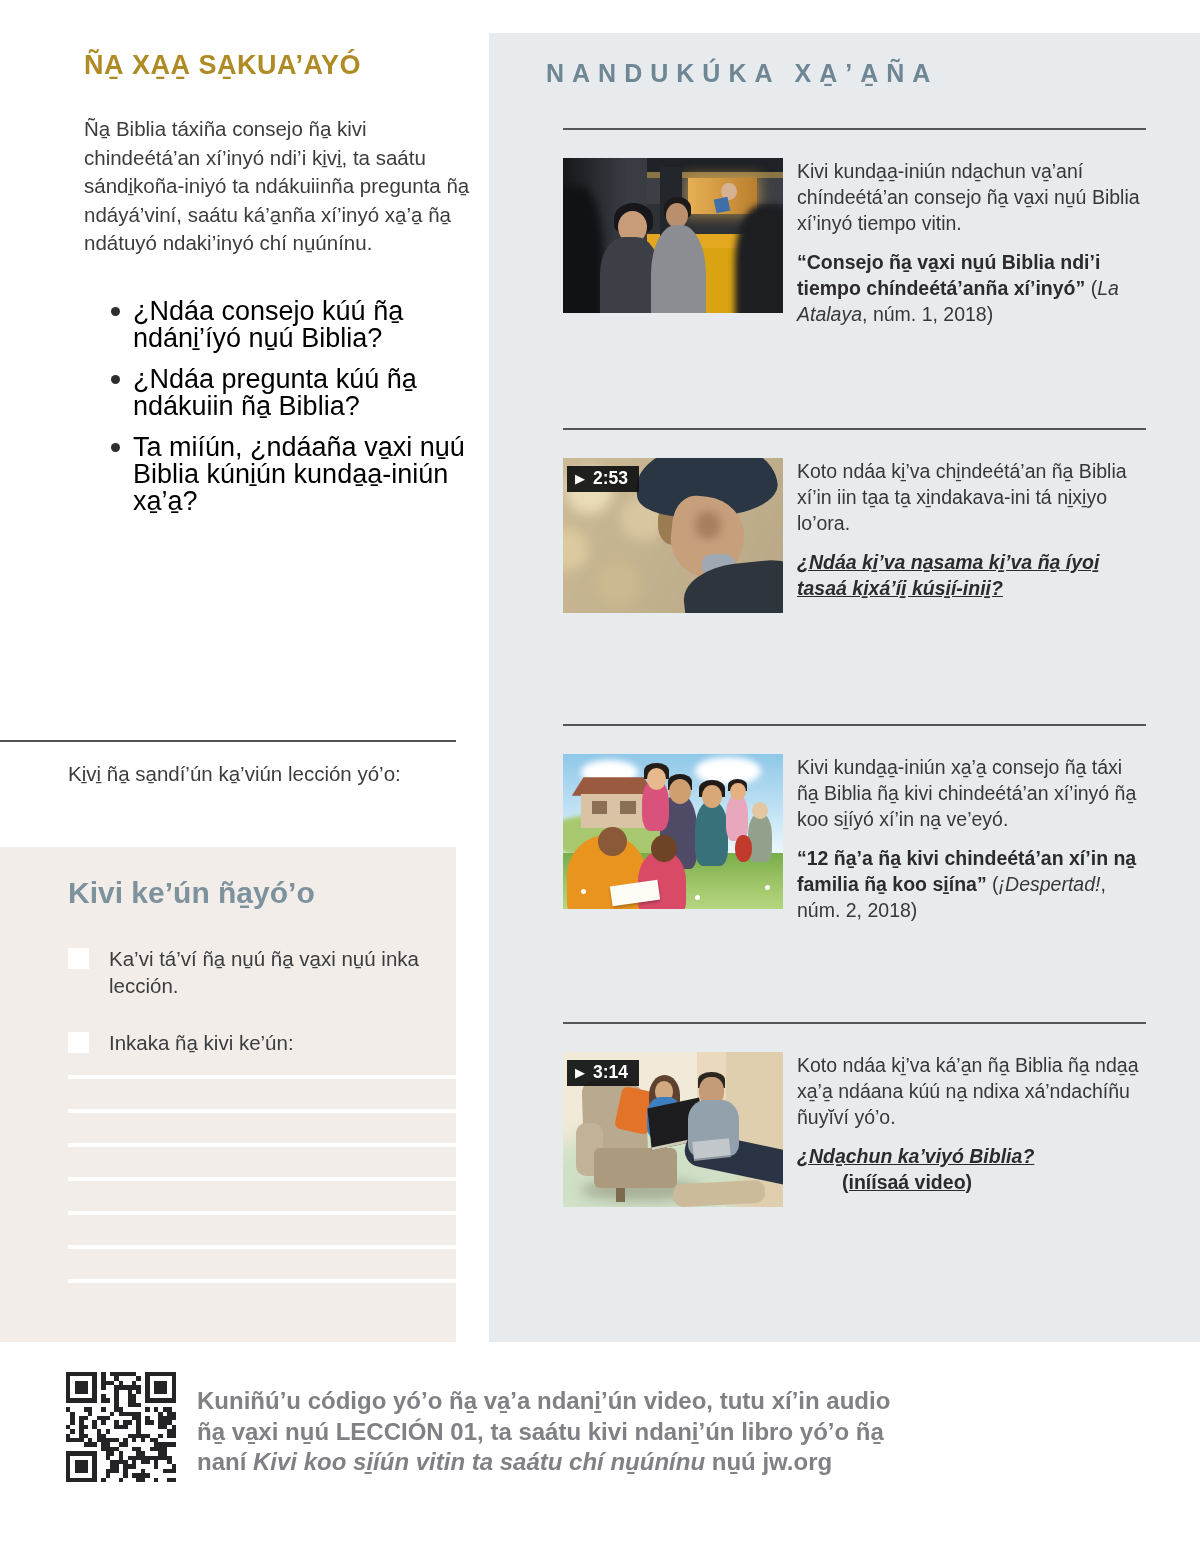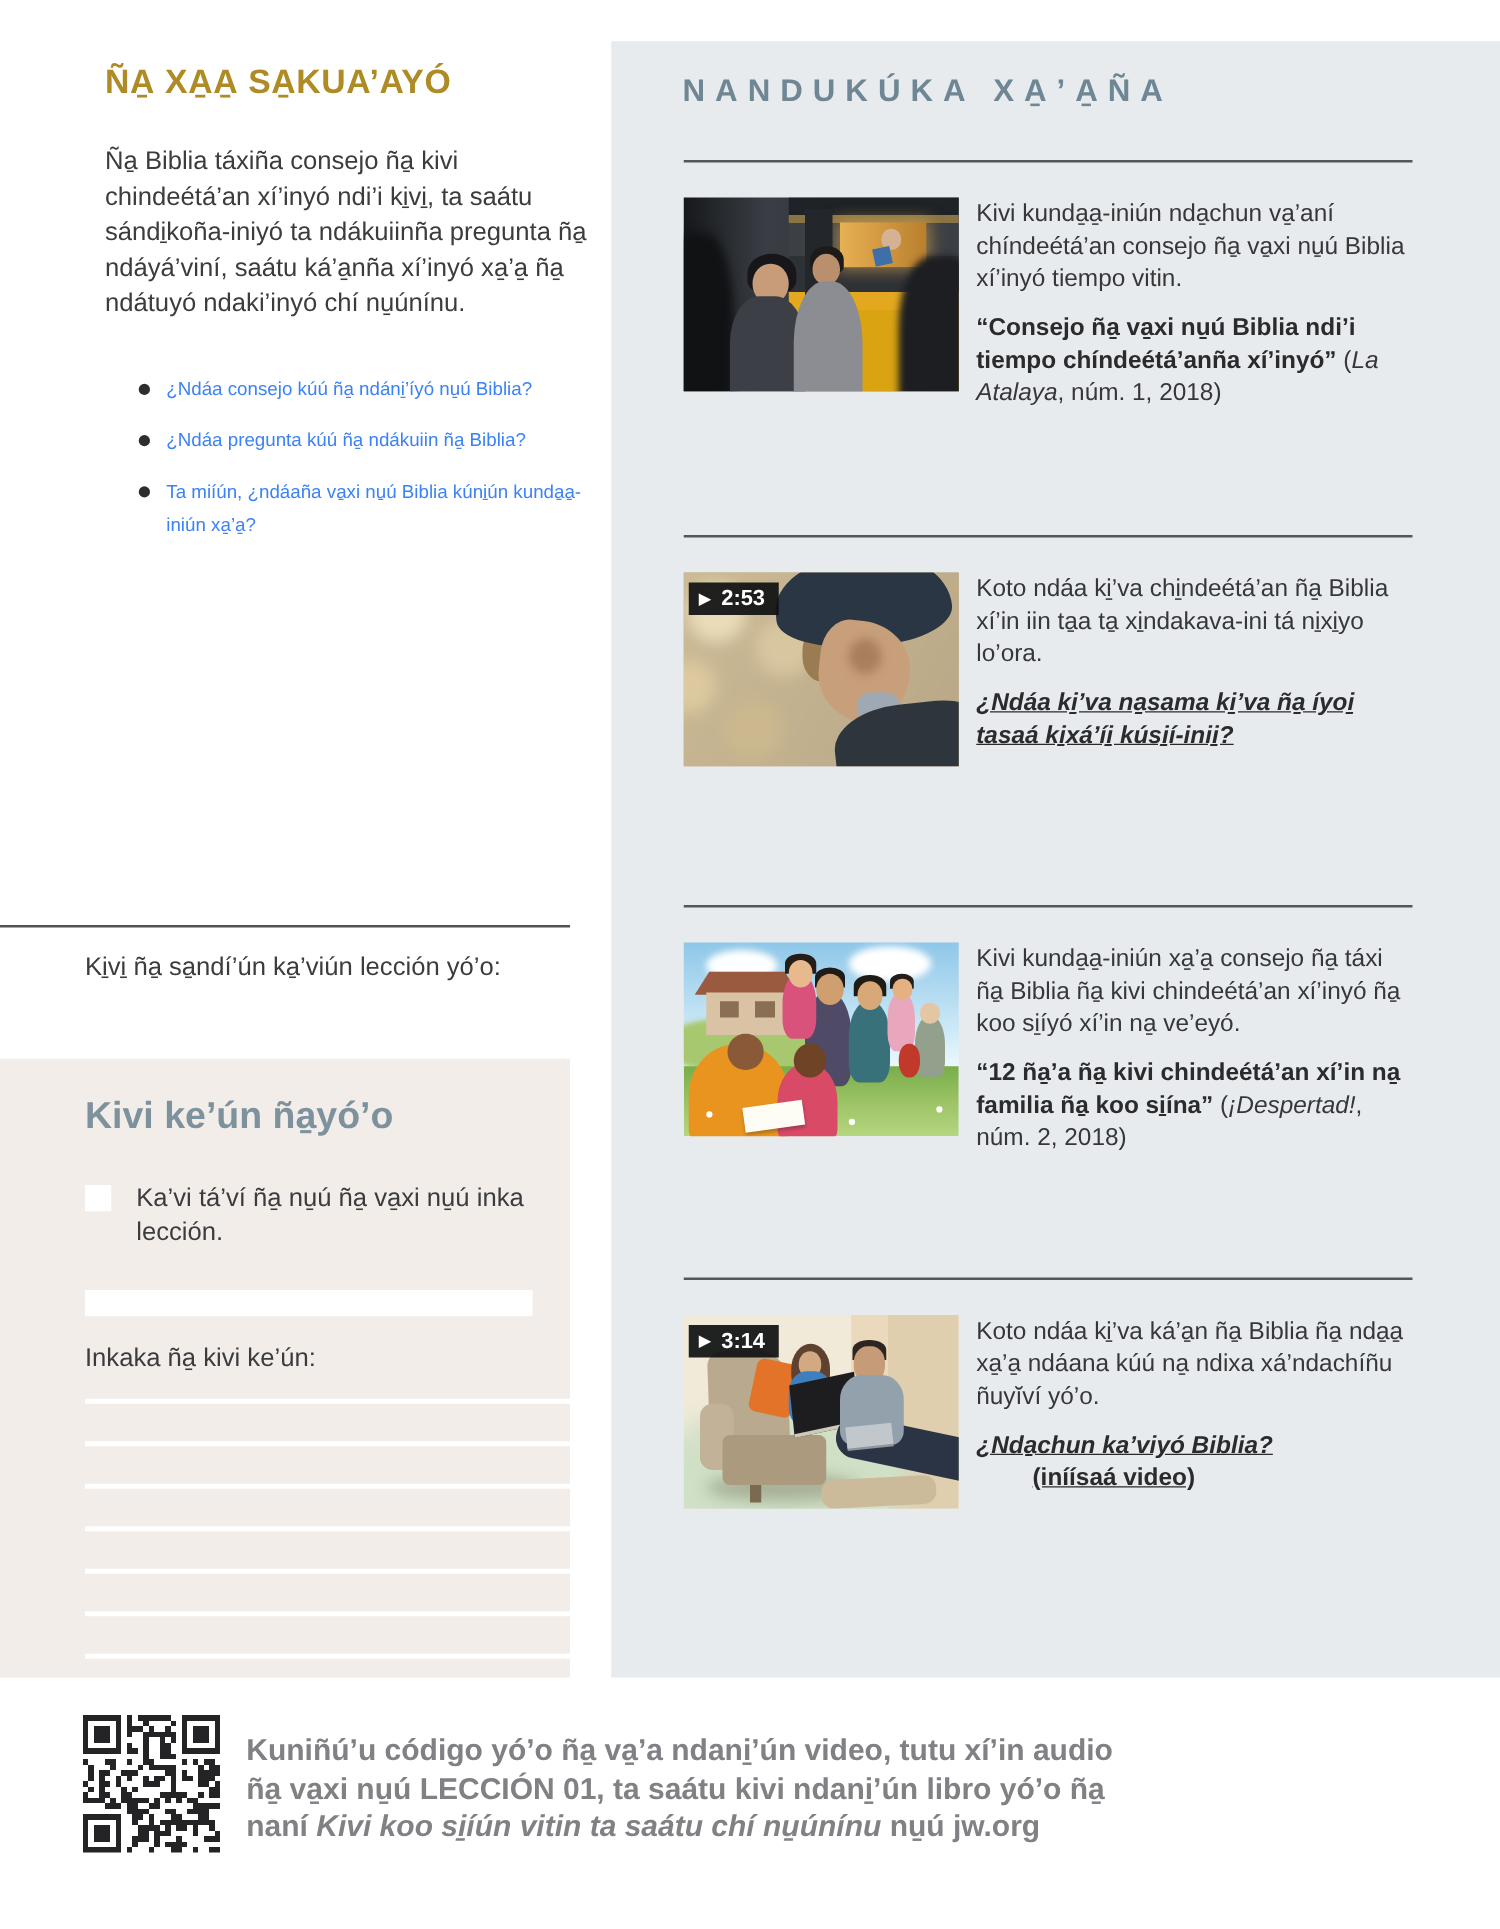--- a/index.html
+++ b/index.html
@@ -8,37 +8,37 @@
   i{font-style:normal}
   .art i{display:block;position:absolute;}
 
   
   .leftcol{position:absolute;left:84px;top:50px;width:392px;}
   .gold-title{margin:0;font-size:27px;font-weight:700;letter-spacing:.5px;color:#af8b25;}
   .intro{margin:34px 0 0;font-size:20.5px;line-height:28.5px;color:#3c3c3e;}
   .teal-h{margin:0;font-size:30px;line-height:36px;font-weight:700;color:#7e929e;}
   .discuss-h{margin-top:48px;}
   .qlist{list-style:none;margin:40px 0 0;padding:0;}
-  .qlist li{position:relative;padding-left:49px;font-size:15px;line-height:27px;margin-bottom:14px;color:#3b82f6;}
+  .qlist li{position:relative;padding-left:49px;font-size:27px;line-height:27px;margin-bottom:14px;color:#000000;}
   .qdot{position:absolute;left:27px;top:9px;width:9px;height:9px;border-radius:50%;background:#2e2e30;}
   .left-rule{position:absolute;left:0;top:740px;width:456px;height:2px;background:#515256;}
   .completion{position:absolute;left:68px;top:760px;width:392px;margin:0;font-size:20.5px;line-height:27px;color:#3c3c3e;}
 
   .goals{position:absolute;left:0;top:847px;width:456px;height:495px;background:#f2ede9;box-sizing:border-box;padding:28px 0 0 68px;}
   .goals h2{margin:0 0 34px;}
   .goal{display:flex;gap:20px;margin-bottom:30px;padding-right:30px;}
   .checkbox{flex:0 0 21px;height:21px;background:#fff;margin-top:3px;}
   .goal span.txt{font-size:20.5px;line-height:27px;color:#3c3c3e;}
-  .goal:nth-of-type(2){margin-bottom:19px;flex-direction:column;}
+  .goal:nth-of-type(2){margin-bottom:19px;}
   .wline{height:4px;background:#fff;margin-bottom:30px;width:388px;}
 
   
   .panel{position:absolute;left:489px;top:33px;width:711px;height:1309px;background:#e8ebee;}
   .panel-heading{position:absolute;left:57px;top:26px;margin:0;font-size:25px;font-weight:700;letter-spacing:8px;color:#6f8694;}
-  .item{position:absolute;left:58px;width:583px;border-top:2px solid #55565a;}
+  .item{position:absolute;left:74px;width:583px;border-top:2px solid #55565a;}
   .item .inner{display:flex;gap:14px;padding-top:28px;}
   .i1{top:95px}.i2{top:395px}.i3{top:691px}.i4{top:989px}
   .thumb{flex:0 0 220px;height:155px;position:relative;overflow:hidden;background:#ccc;}
   .mtext{flex:1;font-size:19.5px;line-height:26px;color:#37373a;}
   .mtext p{margin:0 0 13px;}
   .q-bold{font-weight:700;color:#2b2b2d;}
   .q-bolditalic{font-weight:700;font-style:italic;color:#2b2b2d;text-decoration:underline;}
   .src{font-weight:400;color:#37373a;}
   .srctitle{font-style:italic;}
   .note-block{display:block;font-style:normal;margin-left:45px;}

